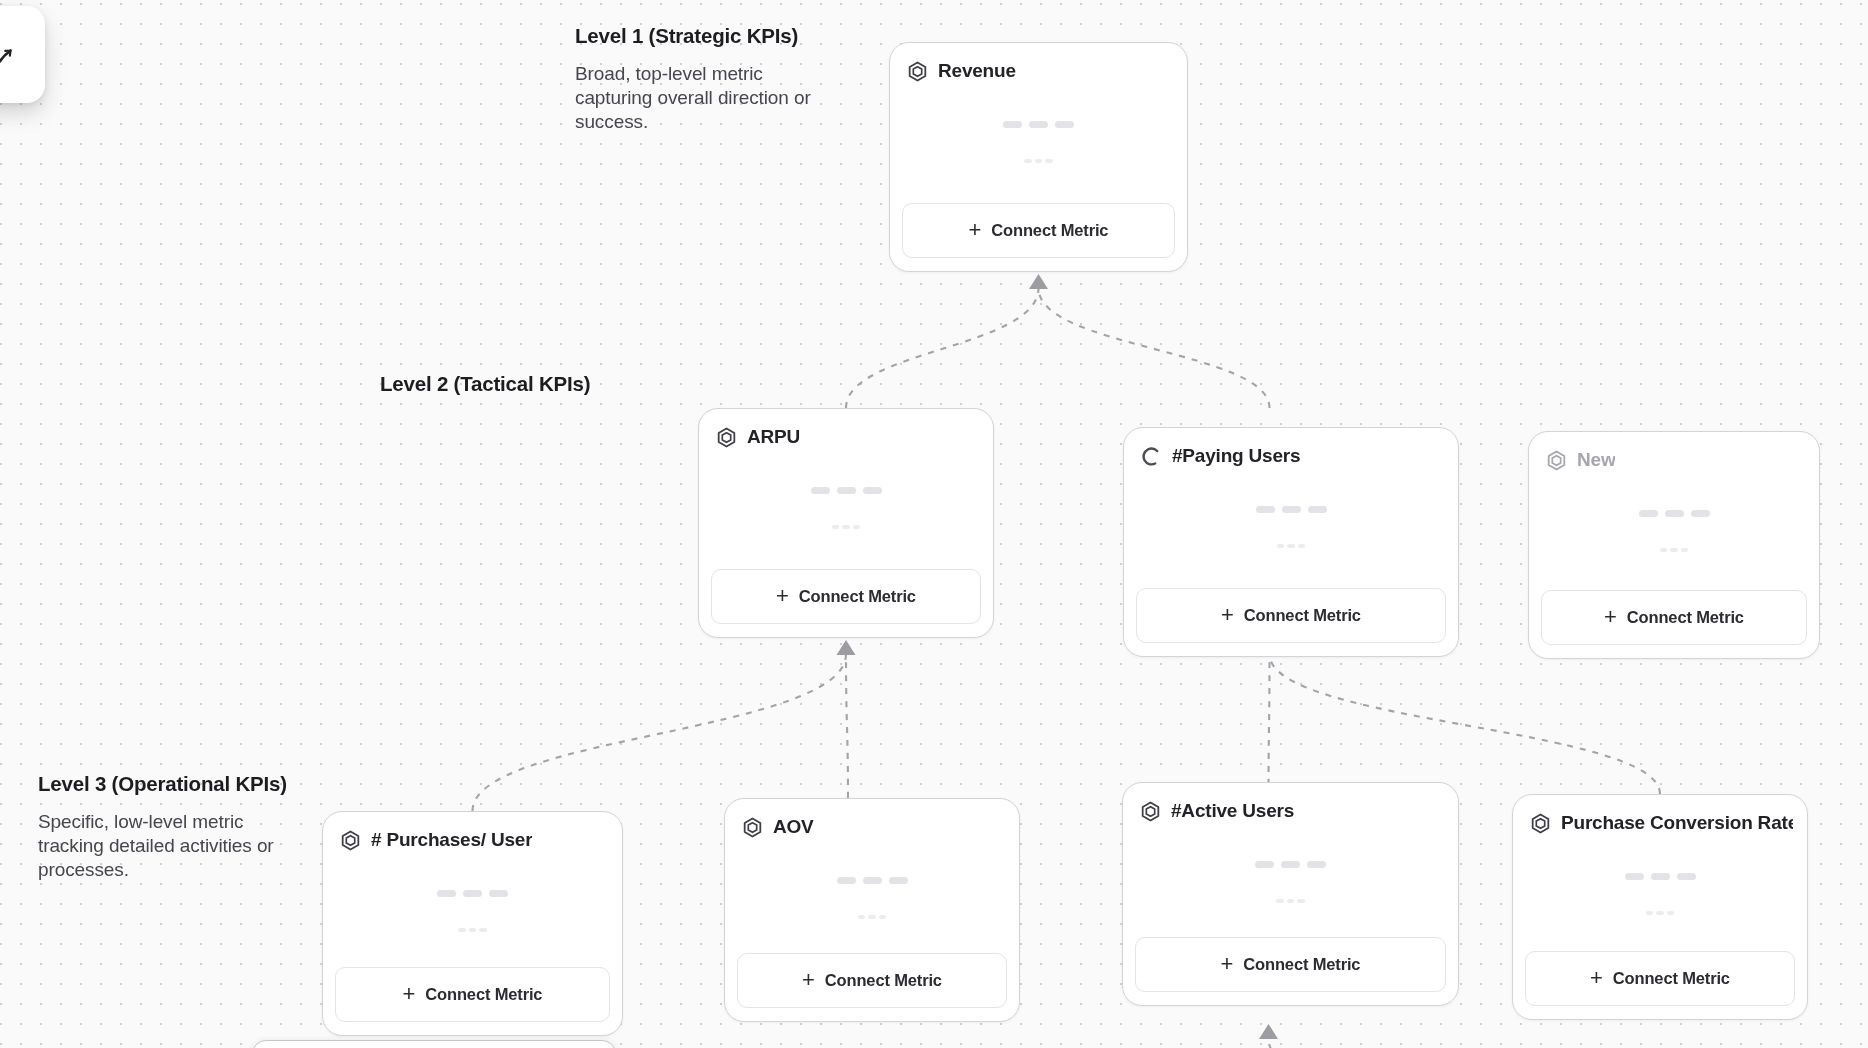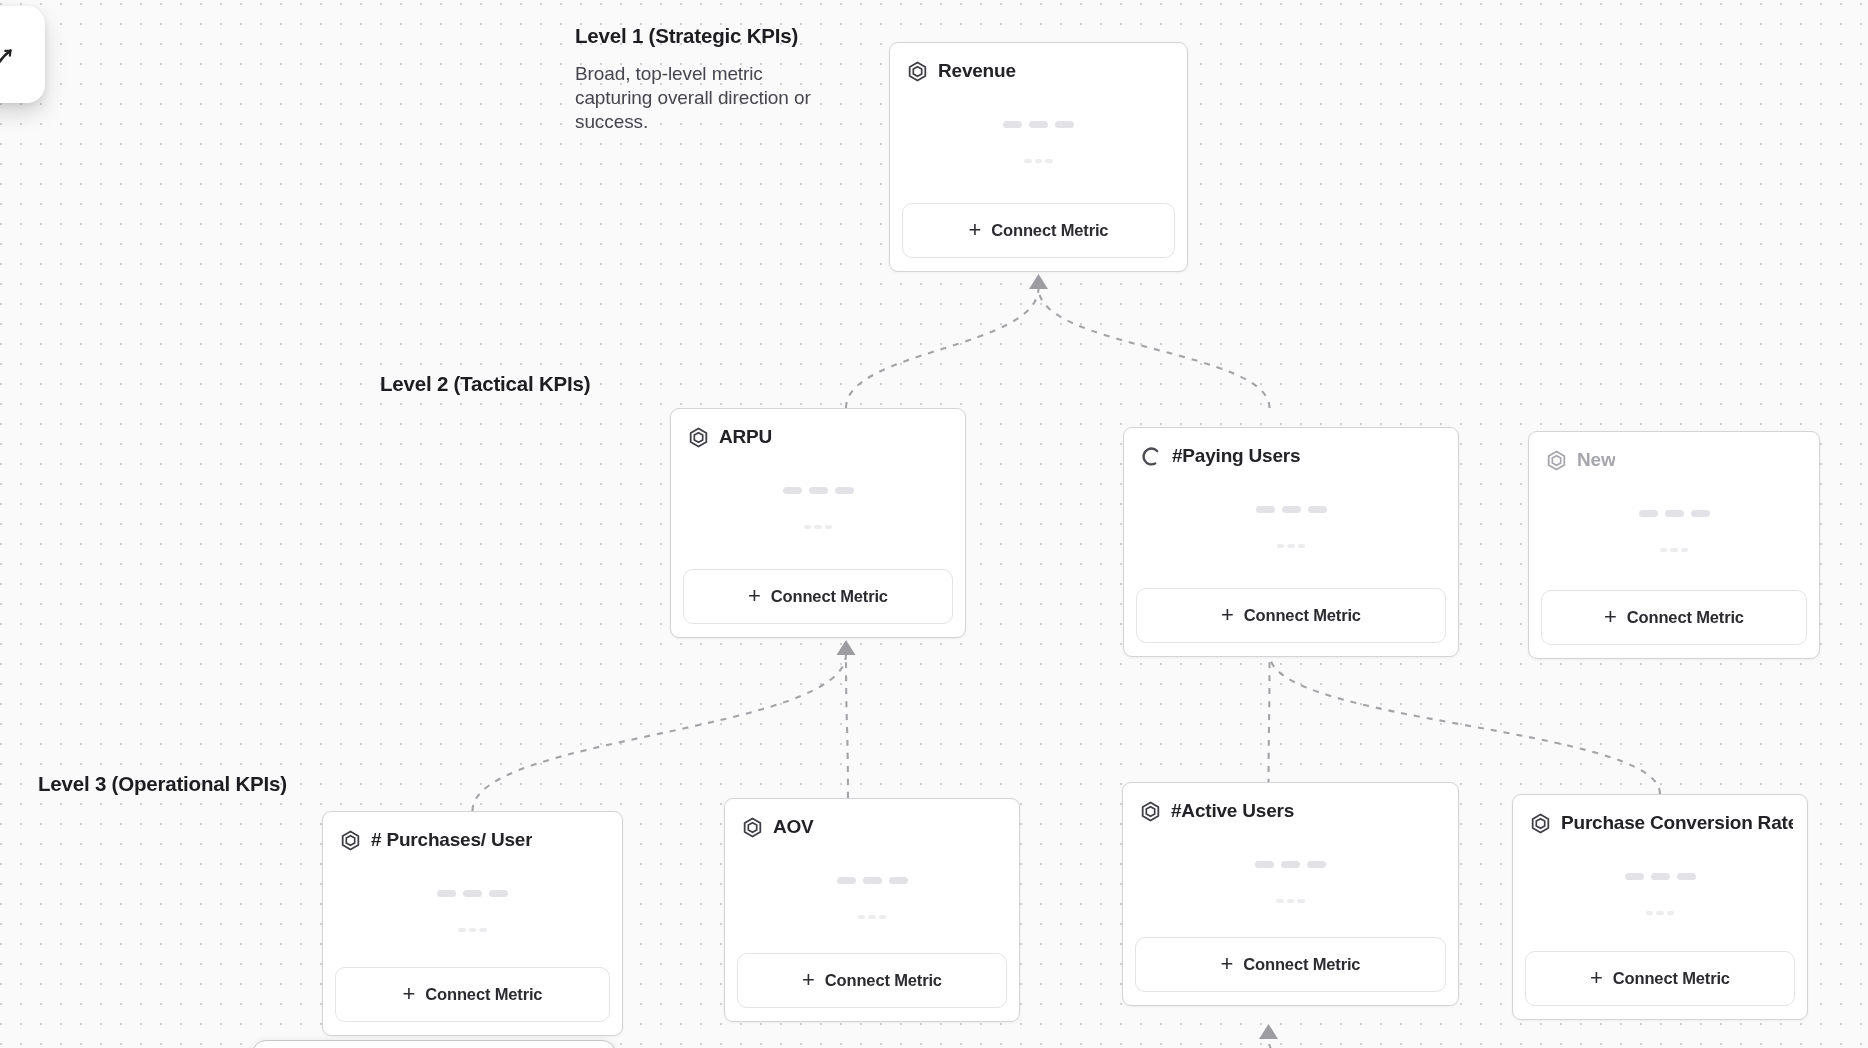--- a/index.html
+++ b/index.html
@@ -21,21 +21,21 @@
     margin:0 0 14px 0;font-size:20.5px;font-weight:700;color:#1d1d21;
     letter-spacing:-.2px;white-space:nowrap;
   }
   .lvl-desc{
     margin:0;width:262px;font-size:19px;line-height:24px;color:#46464e;
     letter-spacing:-.1px;
   }
   
   .card{
     position:absolute;z-index:3;background:#fff;
-    border:1px solid #d4d4d8;border-radius:9px;
+    border:1px solid #d4d4d8;border-radius:20px;
     box-shadow:0 1px 3px rgba(0,0,0,.05);
     box-sizing:border-box;
   }
   .card-head{
     position:absolute;top:17px;left:16px;right:14px;
     display:flex;align-items:center;gap:10px;
   }
   .card-title{
     font-size:19px;font-weight:700;color:#232327;letter-spacing:-.2px;
     white-space:nowrap;overflow:hidden;
@@ -86,20 +86,21 @@
   <div id="levels">
       <div class="level" style="left: 575px; top: 24px;">
     <h2 class="lvl-title">Level 1 (Strategic KPIs)</h2>
     <p class="lvl-desc">Broad, top-level metric capturing overall direction or success.</p>
   </div>
       <div class="level" style="left: 380px; top: 372px;">
     <h2 class="lvl-title">Level 2 (Tactical KPIs)</h2>
   </div>
       <div class="level" style="left: 30px; top: 772px; margin-left: 8px;">
     <h2 class="lvl-title">Level 3 (Operational KPIs)</h2>
+    <p class="lvl-desc">Specific, low-level metric tracking detailed activities or processes.</p>
   </div>
     </div>
   <div id="cards">
       <div class="card" style="left: 889px; top: 42px; width: 299px; height: 230px;">
     <div class="card-head">
       <span class="icon-wrap">
             <svg width="21" height="21" viewBox="0 0 20 20" fill="none">
               <polygon points="10,1.4 17.45,5.7 17.45,14.3 10,18.6 2.55,14.3 2.55,5.7" stroke="#3f3f46" stroke-width="1.7" stroke-linejoin="round"></polygon>
               <polygon points="10,5.4 14,7.7 14,12.3 10,14.6 6,12.3 6,7.7" stroke="#3f3f46" stroke-width="1.6" stroke-linejoin="round"></polygon>
             </svg>
@@ -116,21 +117,21 @@
             <i></i>
             <i></i>
             <i></i>
           </div>
     </div>
     <button class="connect">
       <span class="plus">+</span>
       <span class="connect-lbl">Connect Metric</span>
     </button>
   </div>
-      <div class="card" style="left: 670px; top: 408px; width: 296px; height: 230px; text-decoration: underline;">
+      <div class="card" style="left: 698px; top: 408px; width: 296px; height: 230px; text-decoration: underline;">
     <div class="card-head">
       <span class="icon-wrap">
             <svg width="21" height="21" viewBox="0 0 20 20" fill="none">
               <polygon points="10,1.4 17.45,5.7 17.45,14.3 10,18.6 2.55,14.3 2.55,5.7" stroke="#3f3f46" stroke-width="1.7" stroke-linejoin="round"></polygon>
               <polygon points="10,5.4 14,7.7 14,12.3 10,14.6 6,12.3 6,7.7" stroke="#3f3f46" stroke-width="1.6" stroke-linejoin="round"></polygon>
             </svg>
           </span>
       <span class="card-title">ARPU</span>
     </div>
     <div class="skel">

